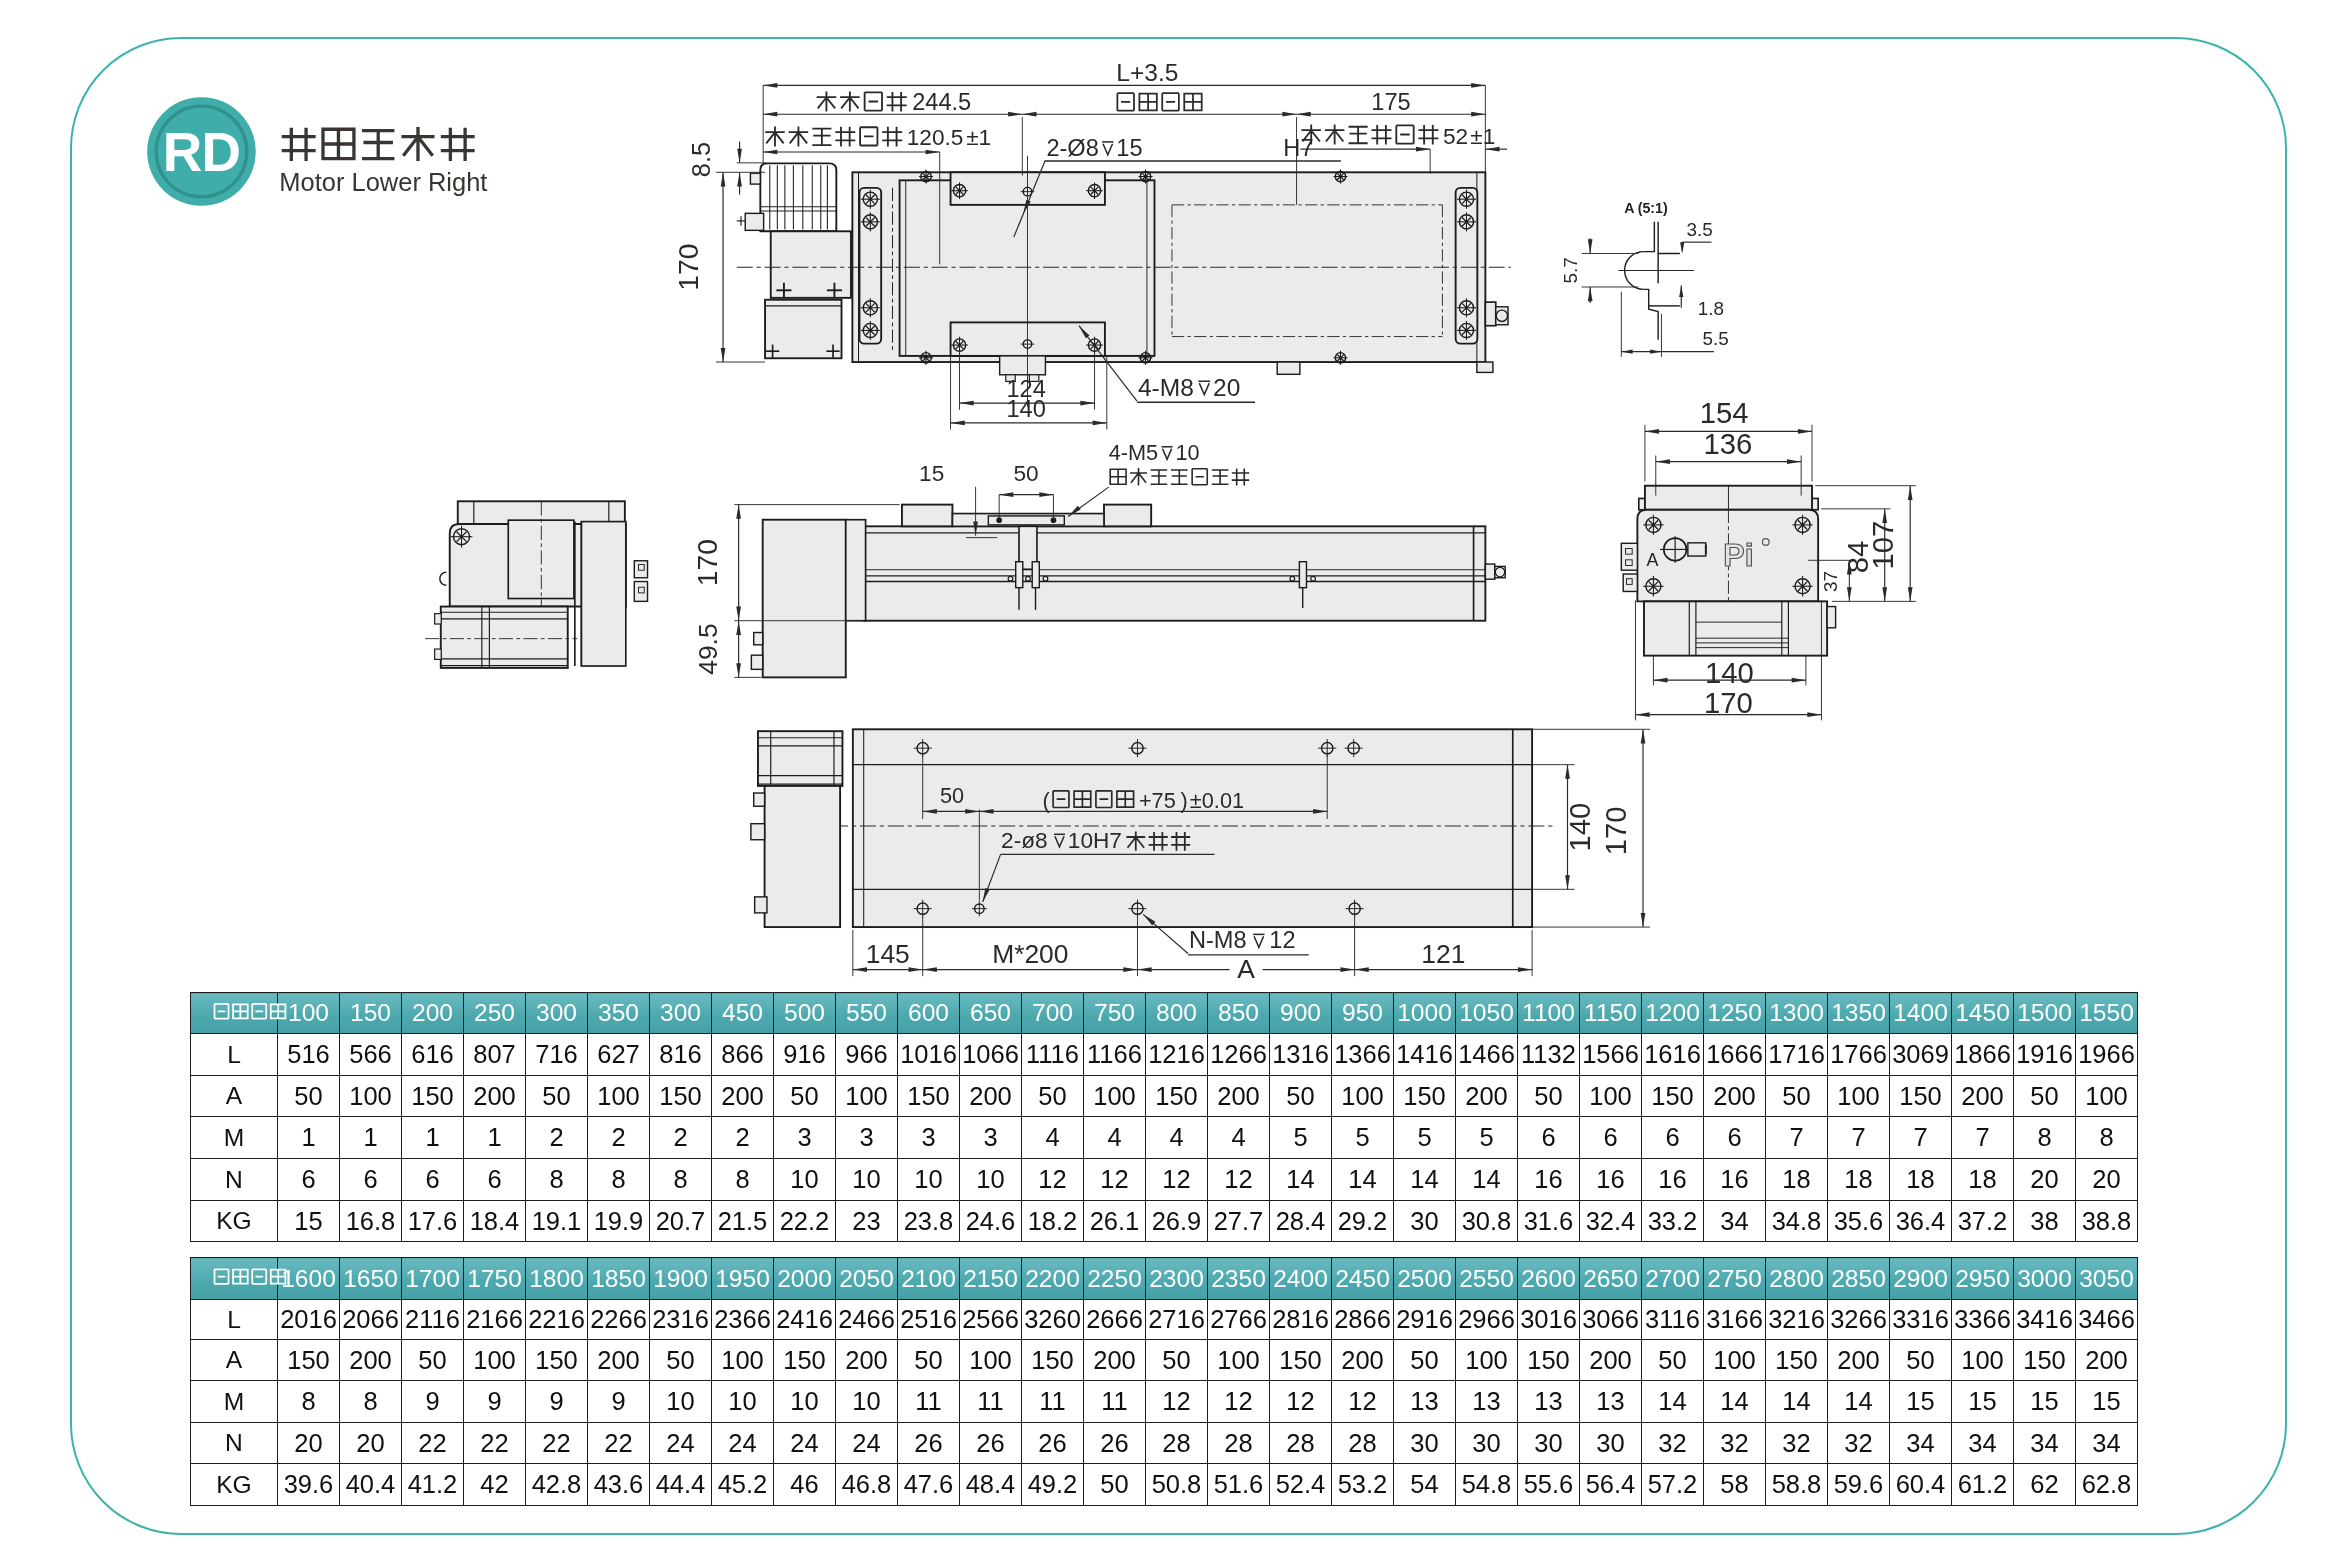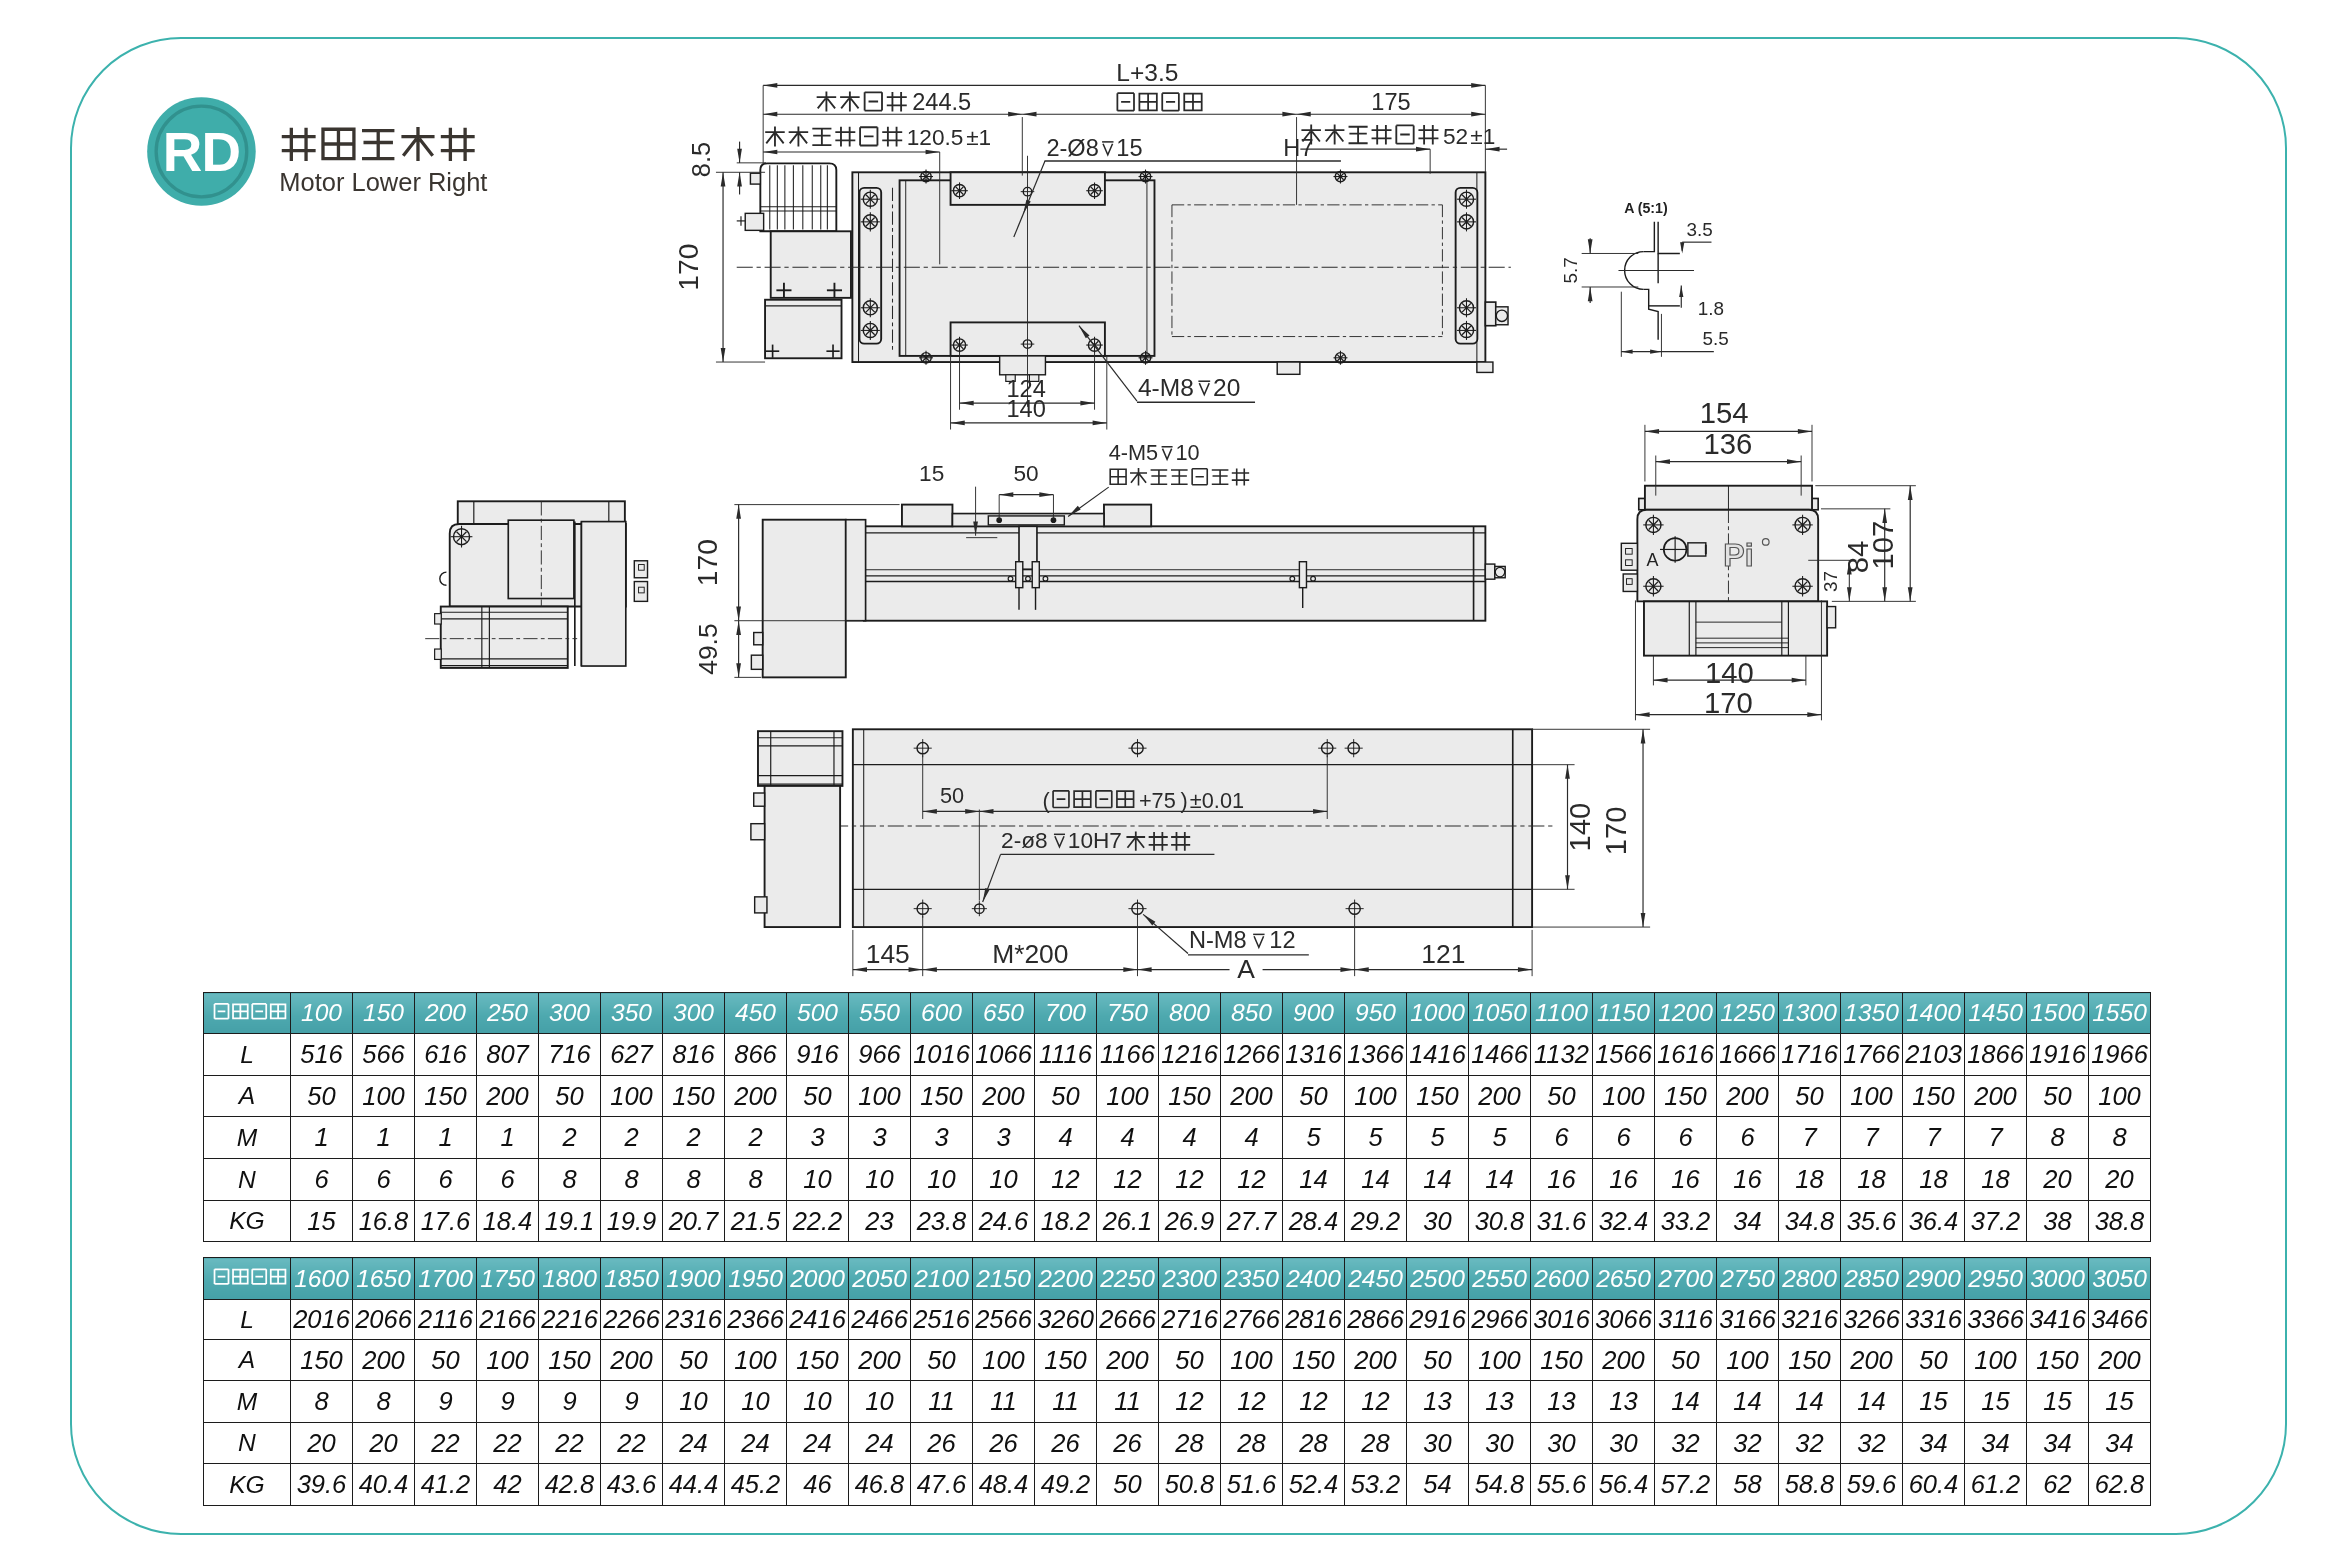--- a/index.html
+++ b/index.html
@@ -1,20 +1,20 @@
 <!DOCTYPE html>
 <html style="font-size:7.6px"><head><meta charset="utf-8">
 <style>
 * { margin:0; padding:0; box-sizing:border-box; }
 html,body { width:2342px; height:1561px; background:#fff; font-family:"Liberation Sans", sans-serif; }
 #page { position:relative; width:2342px; height:1561px; overflow:hidden; }
 .frame { position:absolute; left:70px; top:37px; width:2217px; height:1498px;
   border:2.8px solid #3cb2ad; border-radius:111px; }
 svg.ov { position:absolute; left:0; top:0; z-index:5; font-family:"Liberation Sans", sans-serif; }
-table.t { position:absolute; left:203px; border-collapse:collapse; table-layout:fixed; z-index:2;font-style:italic; }
+table.t { position:absolute; left:190px; border-collapse:collapse; table-layout:fixed; z-index:2; }
 .t td { border:1.9px solid #1c1c1c; text-align:center; vertical-align:middle;
   font-size:25.5px; color:#101010; padding:0; overflow:hidden; }
 .t tr.h td { background:linear-gradient(180deg,#69bac0 0%,#4ea9af 55%,#45a0a7 100%); color:#fff; font-size:24.6px; }
 .t td.lab { font-size:24.6px; }
 </style></head>
 <body>
 <div id="page">
 <div class="frame"></div>
 <table class="t" style="top:992px">
 <colgroup>
@@ -105,21 +105,21 @@
           <td>1316</td>
           <td>1366</td>
           <td>1416</td>
           <td>1466</td>
           <td>1132</td>
           <td>1566</td>
           <td>1616</td>
           <td>1666</td>
           <td>1716</td>
           <td>1766</td>
-          <td>2103</td>
+          <td>3069</td>
           <td>1866</td>
           <td>1916</td>
           <td>1966</td>
         </tr>
 <tr style="height:41px">
           <td class="lab">A</td>
           <td>50</td>
           <td>100</td>
           <td>150</td>
           <td>200</td>

